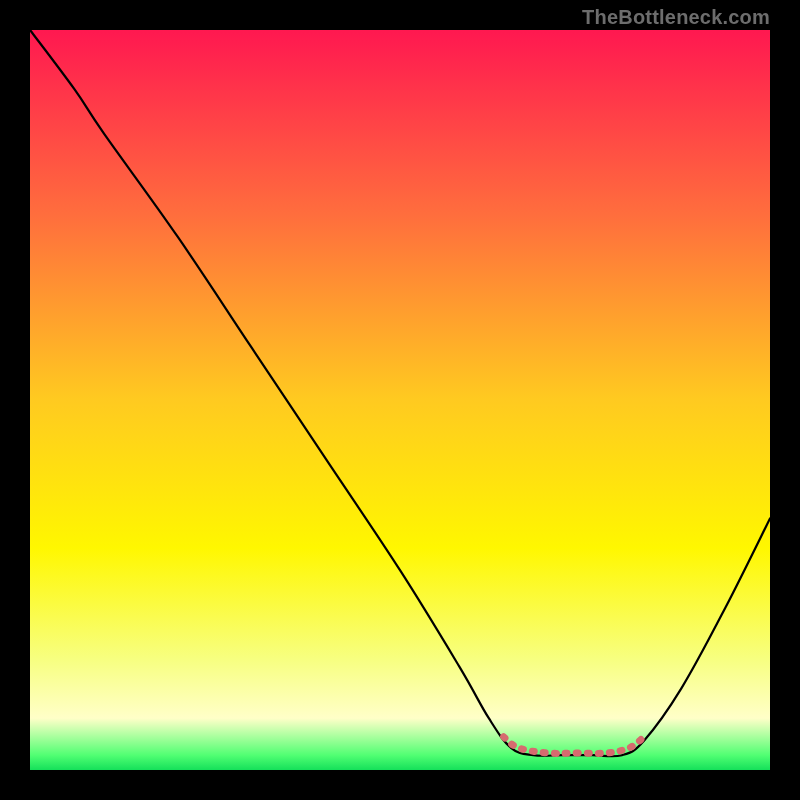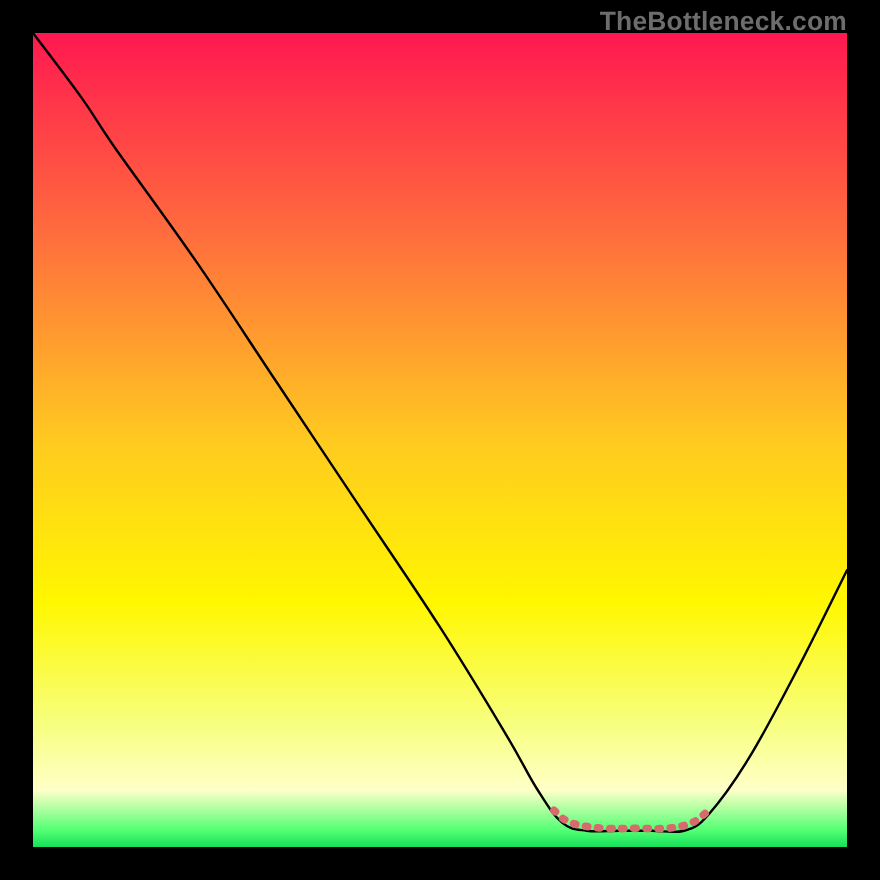--- a/index.html
+++ b/index.html
@@ -28,21 +28,21 @@
     left: 0;
     top: 0;
     width: 740px;
     height: 740px;
   }
   .watermark {
     position: absolute;
     top: 6px;
     right: 30px;
     font-family: Arial, Helvetica, sans-serif;
-    font-size: 24px;
+    font-size: 20px;
     font-weight: 600;
     color: #6d6d6d;
     letter-spacing: 0.2px;
   }
   svg.curve {
     position: absolute;
     left: 0;
     top: 0;
     width: 740px;
     height: 740px;

